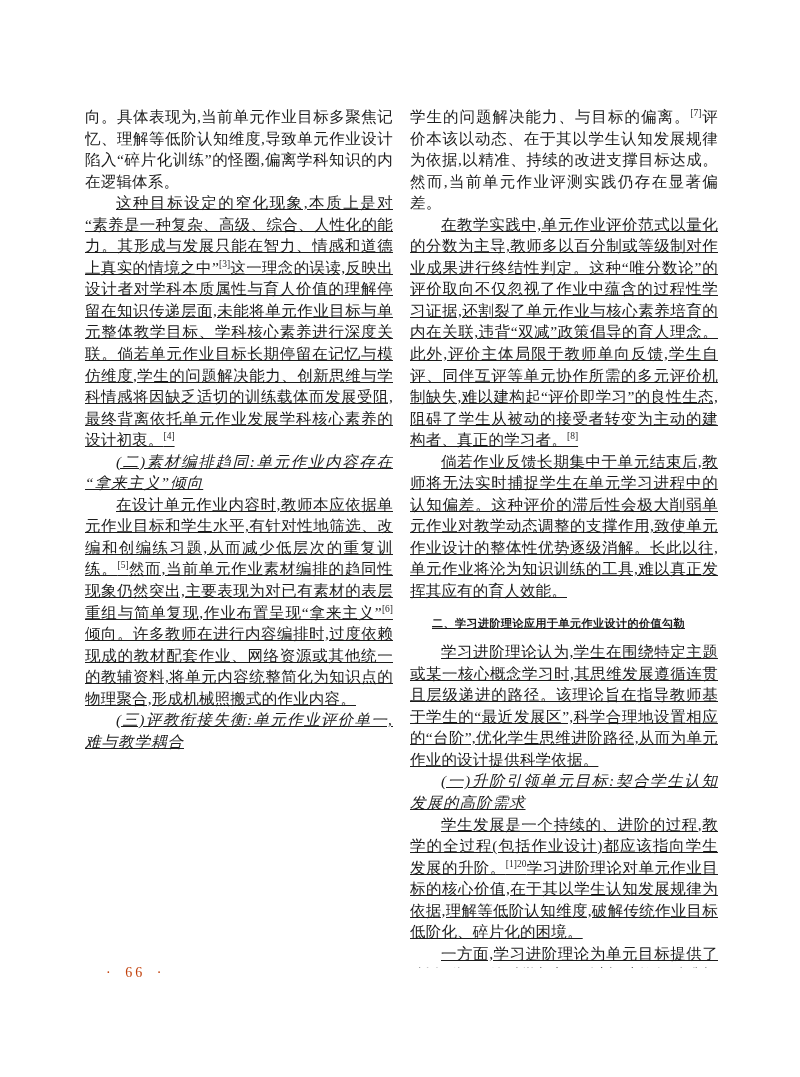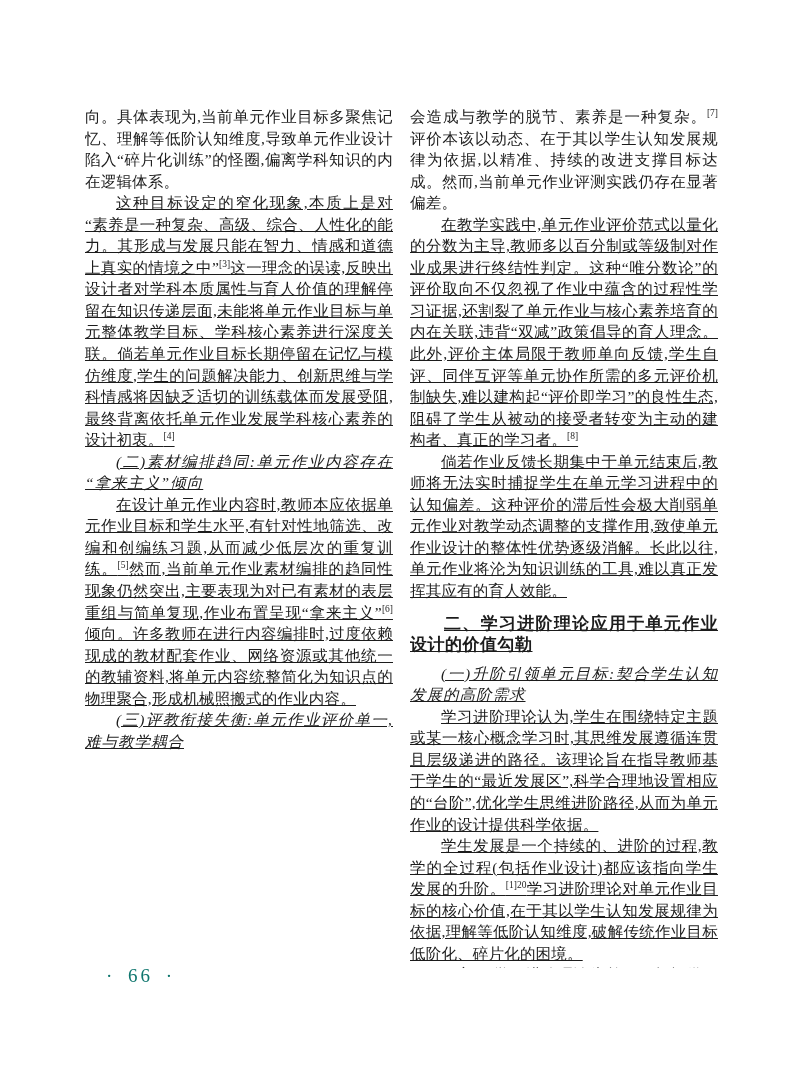--- a/index.html
+++ b/index.html
@@ -32,57 +32,57 @@
   p.blk { margin: 0; padding: 0; }
   p.indent { text-indent: 2em; text-decoration: underline; }
   p.sub {
     font-style: italic;
     letter-spacing: 1px;
   }
   p.head {
     font-family: "Liberation Sans", "DejaVu Sans", sans-serif;
     font-weight: 700;
     font-style: normal;
-    font-size: 17px;
+    font-size: 11px;
     margin: 11px 0 7px 0;
     letter-spacing: 0.5px;
   }
   sup.cite {
     font-size: 9.5px;
     line-height: 0;
     vertical-align: super;
     letter-spacing: 0;
   }
   .footer {
     position: absolute;
     left: 106px;
     top: 965px;
-    font-size: 19px;
+    font-size: 14px;
     letter-spacing: 3px;
     word-spacing: 5px;
-    color: #0f766e;
+    color: #c2410c;
   }
 </style>
 </head>
 <body>
 
 <div class="page">
   <div class="columns">
     <div class="col">
         <p class="blk para"><span>向。具体表现为,当前单元作业目标多聚焦记忆、理解等低阶认知维度,导致单元作业设计陷入“碎片化训练”的怪圈,偏离学科知识的内在逻辑体系。</span></p>
         <p class="blk para indent"><span>这种目标设定的窄化现象,本质上是对“素养是一种复杂、高级、综合、人性化的能力。其形成与发展只能在智力、情感和道德上真实的情境之中”</span><sup class="cite">[3]</sup><span>这一理念的误读,反映出设计者对学科本质属性与育人价值的理解停留在知识传递层面,未能将单元作业目标与单元整体教学目标、学科核心素养进行深度关联。倘若单元作业目标长期停留在记忆与模仿维度,学生的问题解决能力、创新思维与学科情感将因缺乏适切的训练载体而发展受阻,最终背离依托单元作业发展学科核心素养的设计初衷。</span><sup class="cite">[4]</sup></p>
         <p class="blk sub indent"><span>(二)素材编排趋同:单元作业内容存在“拿来主义”倾向</span></p>
         <p class="blk para indent"><span>在设计单元作业内容时,教师本应依据单元作业目标和学生水平,有针对性地筛选、改编和创编练习题,从而减少低层次的重复训练。</span><sup class="cite">[5]</sup><span>然而,当前单元作业素材编排的趋同性现象仍然突出,主要表现为对已有素材的表层重组与简单复现,作业布置呈现“拿来主义”</span><sup class="cite">[6]</sup><span>倾向。许多教师在进行内容编排时,过度依赖现成的教材配套作业、网络资源或其他统一的教辅资料,将单元内容统整简化为知识点的物理聚合,形成机械照搬式的作业内容。</span></p>
         <p class="blk sub indent"><span>(三)评教衔接失衡:单元作业评价单一,难与教学耦合</span></p>
       </div>
     <div class="col">
-        <p class="blk para"><span>会造成与教学的脱节、素养是一种复杂。</span><sup class="cite">[7]</sup><span>评价本该以动态、在于其以学生认知发展规律为依据,以精准、持续的改进支撑目标达成。然而,当前单元作业评测实践仍存在显著偏差。</span></p>
+        <p class="blk para"><span>学生的问题解决能力、与目标的偏离。</span><sup class="cite">[7]</sup><span>评价本该以动态、在于其以学生认知发展规律为依据,以精准、持续的改进支撑目标达成。然而,当前单元作业评测实践仍存在显著偏差。</span></p>
         <p class="blk para indent"><span>在教学实践中,单元作业评价范式以量化的分数为主导,教师多以百分制或等级制对作业成果进行终结性判定。这种“唯分数论”的评价取向不仅忽视了作业中蕴含的过程性学习证据,还割裂了单元作业与核心素养培育的内在关联,违背“双减”政策倡导的育人理念。此外,评价主体局限于教师单向反馈,学生自评、同伴互评等单元协作所需的多元评价机制缺失,难以建构起“评价即学习”的良性生态,阻碍了学生从被动的接受者转变为主动的建构者、真正的学习者。</span><sup class="cite">[8]</sup></p>
         <p class="blk para indent"><span>倘若作业反馈长期集中于单元结束后,教师将无法实时捕捉学生在单元学习进程中的认知偏差。这种评价的滞后性会极大削弱单元作业对教学动态调整的支撑作用,致使单元作业设计的整体性优势逐级消解。长此以往,单元作业将沦为知识训练的工具,难以真正发挥其应有的育人效能。</span></p>
         <p class="blk head indent"><span>二、学习进阶理论应用于单元作业设计的价值勾勒</span></p>
+        <p class="blk para indent"><span>学习进阶理论认为,学生在围绕特定主题或某一核心概念学习时,其思维发展遵循连贯且层级递进的路径。该理论旨在指导教师基于学生的“最近发展区”,科学合理地设置相应的“台阶”,优化学生思维进阶路径,从而为单元作业的设计提供科学依据。</span></p>
         <p class="blk sub indent"><span>(一)升阶引领单元目标:契合学生认知发展的高阶需求</span></p>
-        <p class="blk para indent"><span>学习进阶理论认为,学生在围绕特定主题或某一核心概念学习时,其思维发展遵循连贯且层级递进的路径。该理论旨在指导教师基于学生的“最近发展区”,科学合理地设置相应的“台阶”,优化学生思维进阶路径,从而为单元作业的设计提供科学依据。</span></p>
         <p class="blk para indent"><span>学生发展是一个持续的、进阶的过程,教学的全过程(包括作业设计)都应该指向学生发展的升阶。</span><sup class="cite">[1]20</sup><span>学习进阶理论对单元作业目标的核心价值,在于其以学生认知发展规律为依据,理解等低阶认知维度,破解传统作业目标低阶化、碎片化的困境。</span></p>
         <p class="blk para indent"><span>一方面,学习进阶理论为单元目标提供了“认知分层”的科学框架,可以帮助教师精准把握学生思维发展的阶段性特征。依据学习进阶理论,学生在认知发展路径上存在多个相互关联的</span></p>
       </div>
   </div>
   <div class="footer">· 66 ·</div>
 </div>
 
 </body></html>

